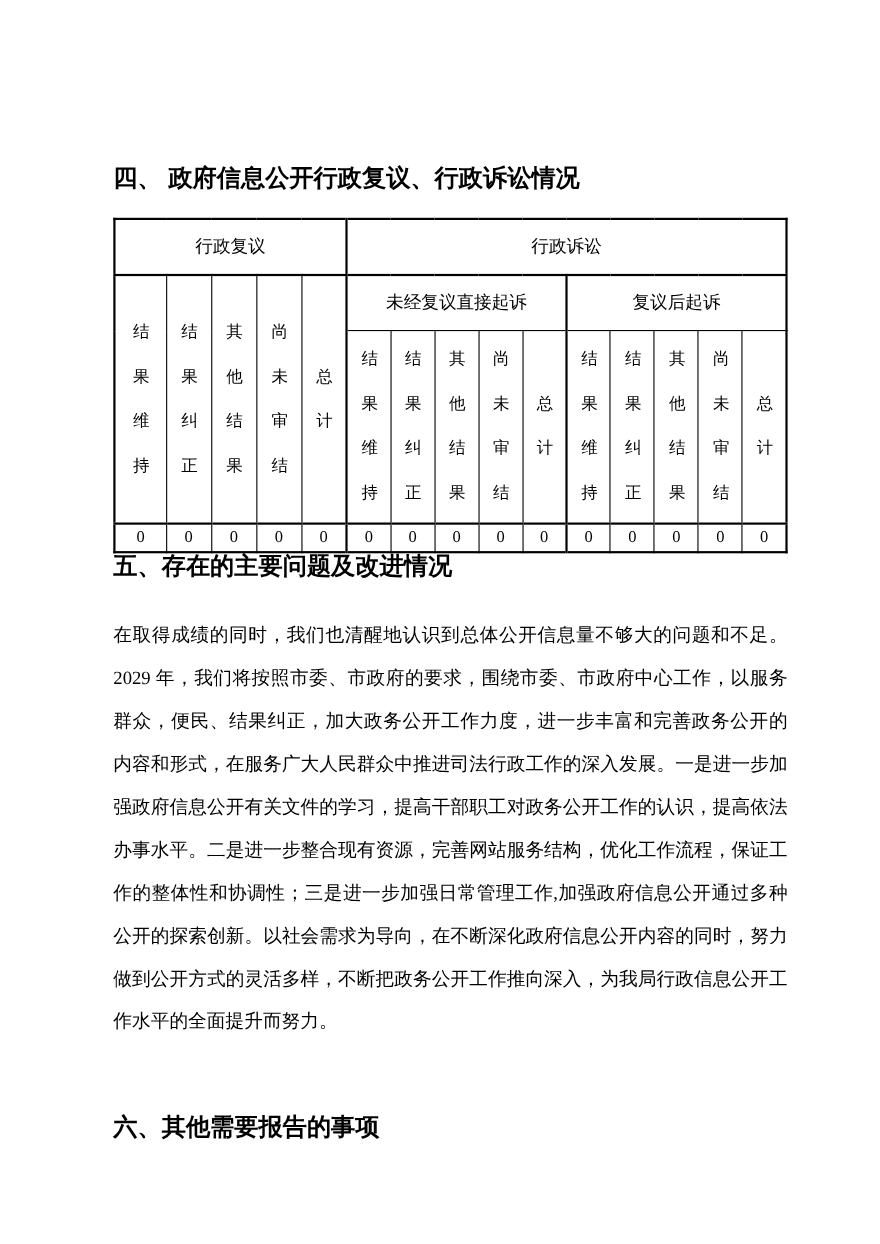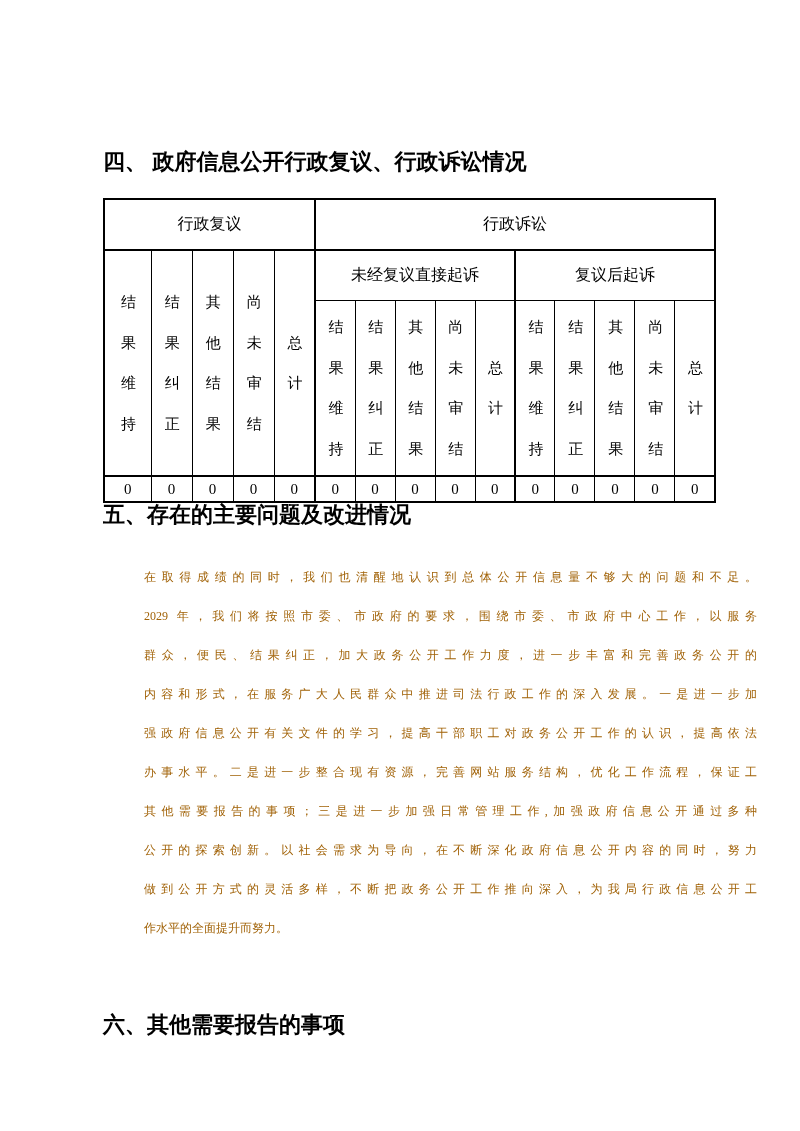--- a/index.html
+++ b/index.html
@@ -10,21 +10,21 @@
     height: 1131px;
     background: #ffffff;
     color: #000000;
     overflow: hidden;
     font-family: "Liberation Serif", "DejaVu Serif", serif;
   }
   .heading {
     position: absolute;
     left: 103px;
     width: 615px;
-    font-family: Liberation Serif, serif;
+    font-family: Liberation Sans, sans-serif;
     font-weight: bold;
     font-size: 22px;
     line-height: 30px;
     color: #000000;
     white-space: nowrap;
   }
   .h4 { top: 147px; }
   .h5 { top: 500px; }
   .h6 { top: 1010px; }
 
@@ -61,24 +61,23 @@
     word-break: break-all;
     text-align: right;
     vertical-align: middle;
   }
 
   .para {
     position: absolute;
     left: 103px;
     top: 558px;
     width: 613px;
-    font-size: 12px;
+    font-size: 17px;
     line-height: 39px;
-    color: #a16207;
-    margin-left: 41px;
+    color: #000000;
   }
   .para .pline {
     text-align: justify;
     text-align-last: justify;
     text-justify: inter-ideograph;
   }
   .para .pline:last-child {
     text-align-last: left;
   }
 </style>
@@ -155,21 +154,21 @@
 
   <div class="heading h5">五、存在的主要问题及改进情况</div>
 
   <div class="para">
     <div class="pline">在取得成绩的同时，我们也清醒地认识到总体公开信息量不够大的问题和不足。</div>
     <div class="pline">2029 年，我们将按照市委、市政府的要求，围绕市委、市政府中心工作，以服务</div>
     <div class="pline">群众，便民、结果纠正，加大政务公开工作力度，进一步丰富和完善政务公开的</div>
     <div class="pline">内容和形式，在服务广大人民群众中推进司法行政工作的深入发展。一是进一步加</div>
     <div class="pline">强政府信息公开有关文件的学习，提高干部职工对政务公开工作的认识，提高依法</div>
     <div class="pline">办事水平。二是进一步整合现有资源，完善网站服务结构，优化工作流程，保证工</div>
-    <div class="pline">其他需要报告的事项；三是进一步加强日常管理工作,加强政府信息公开通过多种</div>
+    <div class="pline">作的整体性和协调性；三是进一步加强日常管理工作,加强政府信息公开通过多种</div>
     <div class="pline">公开的探索创新。以社会需求为导向，在不断深化政府信息公开内容的同时，努力</div>
     <div class="pline">做到公开方式的灵活多样，不断把政务公开工作推向深入，为我局行政信息公开工</div>
     <div class="pline">作水平的全面提升而努力。</div>
   </div>
 
   <div class="heading h6">六、其他需要报告的事项</div>
 
 </div>
 
 </body></html>

